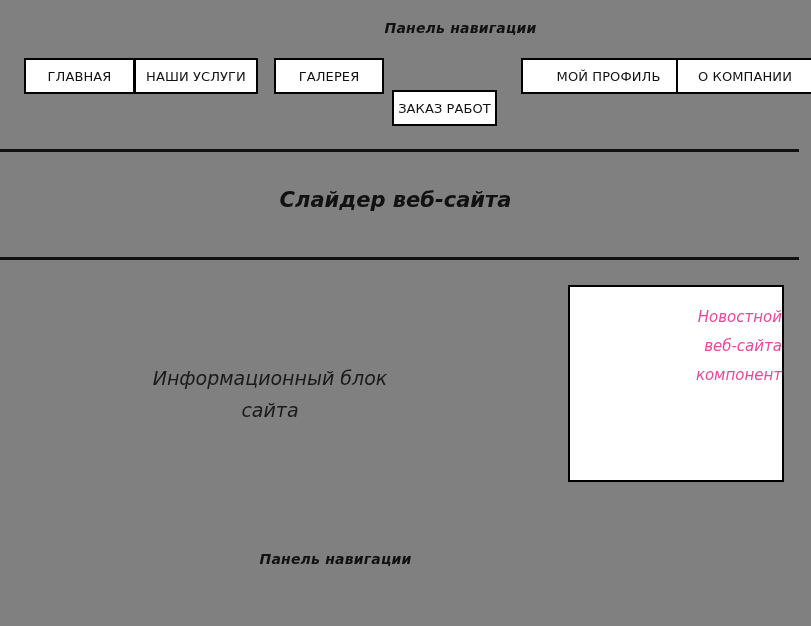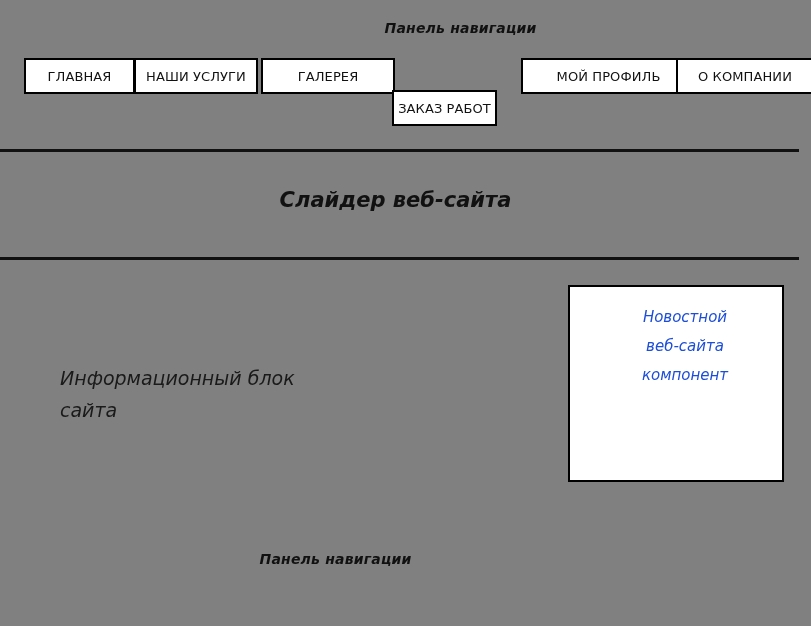--- a/index.html
+++ b/index.html
@@ -63,21 +63,21 @@
     font-weight: 400;
     font-style: normal;
     color: #111111;
     white-space: nowrap;
     letter-spacing: 0.1px;
     cursor: pointer;
   }
 
   .nav-button:nth-child(1) { left: 12px;  width: 111px; margin-left: 12px; }
   .nav-button:nth-child(2) { left: 134px; width: 124px; }
-  .nav-button:nth-child(3) { left: 261px; width: 134px; }
+  .nav-button:nth-child(3) { left: 274px; width: 110px; }
   .nav-button:nth-child(4) { left: 392px; width: 105px; margin-top: 32px; }
   .nav-button:nth-child(5) { left: 521px; width: 175px; }
   .nav-button:nth-child(6) { left: 676px; width: 138px; }
 
   
   .rule {
     position: absolute;
     left: 0;
     height: 3px;
     background: #111111;
@@ -100,20 +100,21 @@
     white-space: nowrap;
     transform: translateX(-10px);
   }
 
   
   .info-block {
     position: absolute;
     left: 60px;
     top: 362px;
     width: 420px;
+    text-align: center;
     font-family: "DejaVu Sans", "Liberation Sans", sans-serif;
     font-style: italic;
     font-size: 19px;
     font-weight: 400;
     color: #1a1a1a;
     line-height: 32px;
   }
   .info-block .line { display: block; }
 
   
@@ -123,25 +124,25 @@
     top: 285px;
     width: 216px;
     height: 197px;
     box-sizing: border-box;
     background: #ffffff;
     border: 2px solid #000000;
     padding-top: 16px;
   }
   .news-box .line {
     display: block;
-    text-align: center;
+    text-align: right;
     font-family: "DejaVu Sans", "Liberation Sans", sans-serif;
     font-style: italic;
     font-size: 15px;
-    color: #1d4ed8;
+    color: #ec4899;
     line-height: 29px;
     white-space: nowrap;
     margin-left: 18px;
   }
 </style>
 </head>
 <body>
 
 <div id="wireframe">
 

